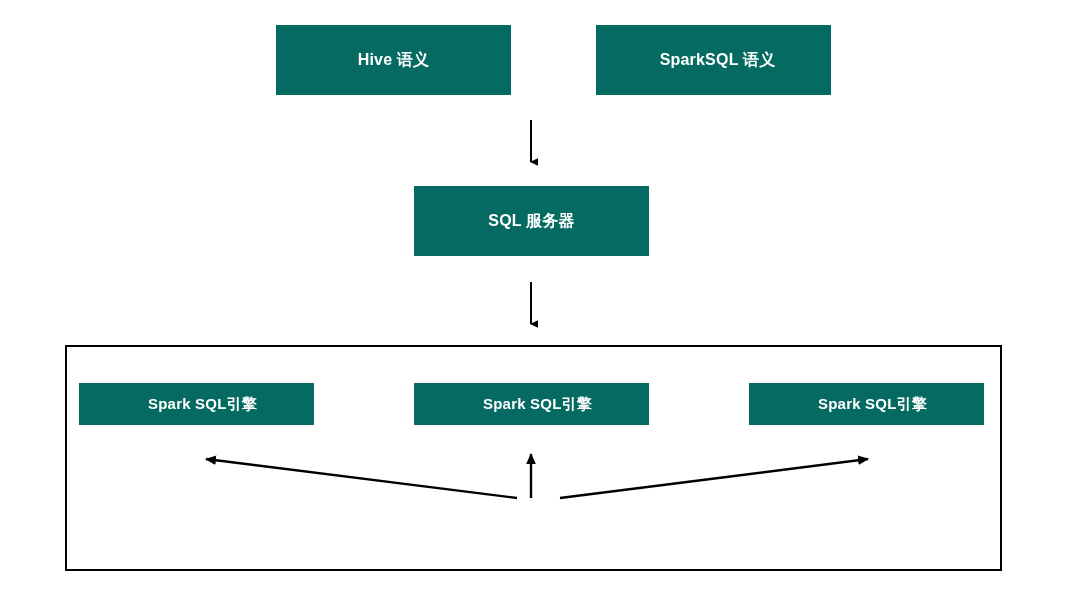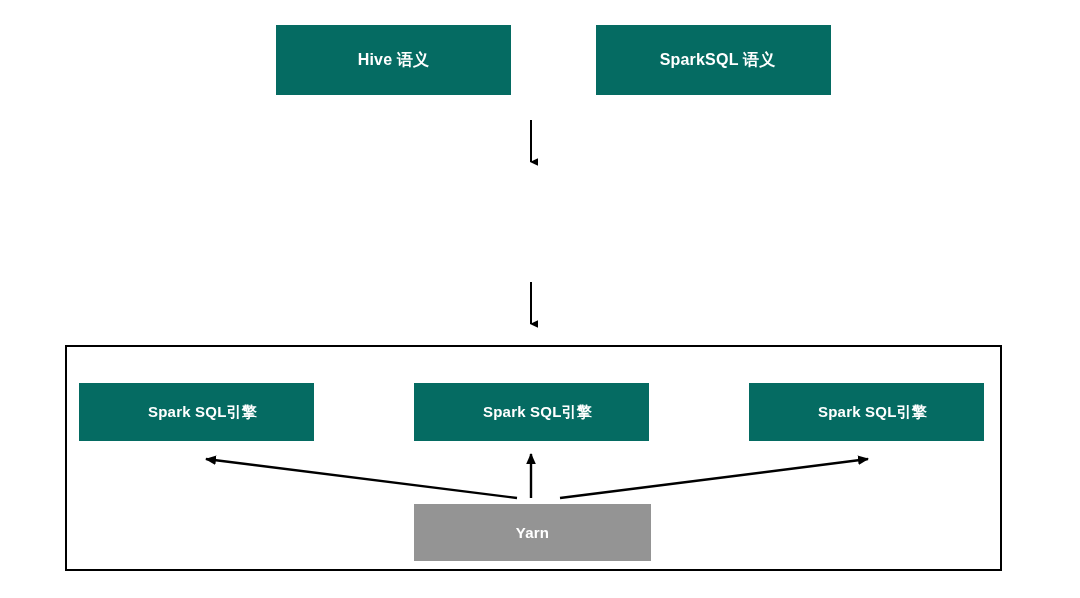--- a/index.html
+++ b/index.html
@@ -38,21 +38,21 @@
     height: 70px;
     font-size: 16px;
   }
   .node-server {
     width: 235px;
     height: 70px;
     font-size: 16px;
   }
   .node-engine {
     width: 235px;
-    height: 58px;
+    height: 42px;
     font-size: 15px;
     padding-left: 12px;
   }
   .node-yarn {
     width: 237px;
     height: 57px;
     font-size: 15px;
   }
 
   #hive-box      { left: 237px; top: 25px; margin-left: 39px; }
@@ -90,38 +90,38 @@
 <div id="canvas">
 
   <div class="node node-teal node-semantic" id="hive-box">
     <span>Hive 语义</span>
   </div>
 
   <div class="node node-teal node-semantic" id="sparksql-box">
     <span>SparkSQL 语义</span>
   </div>
 
+  <div class="node node-teal node-server" id="server-box">
+    <span>SQL 服务器</span>
+  </div>
 
   <div id="cluster-box"></div>
 
   <div class="node node-teal node-engine" id="engine-left">
     <span>Spark SQL引擎</span>
   </div>
 
   <div class="node node-teal node-engine" id="engine-mid">
     <span>Spark SQL引擎</span>
   </div>
 
   <div class="node node-teal node-engine" id="engine-right">
     <span>Spark SQL引擎</span>
   </div>
 
-  <div class="node node-gray node-yarn" id="yarn-box">
-    <span>Yarn</span>
-  </div>
 
   <svg id="arrow-layer" viewBox="0 0 1080 598" xmlns="http://www.w3.org/2000/svg">
     <defs>
       <marker id="arrowhead-down" markerWidth="10" markerHeight="10" refX="5" refY="8" orient="auto" markerUnits="userSpaceOnUse">
         <path d="M 1.2 1 L 5 9 L 8.8 1 Z" fill="#000000"></path>
       </marker>
       <marker id="arrowhead-line" markerWidth="12" markerHeight="12" refX="10" refY="6" orient="auto" markerUnits="userSpaceOnUse">
         <path d="M 0 1.2 L 11 6 L 0 10.8 Z" fill="#000000"></path>
       </marker>
     </defs>

